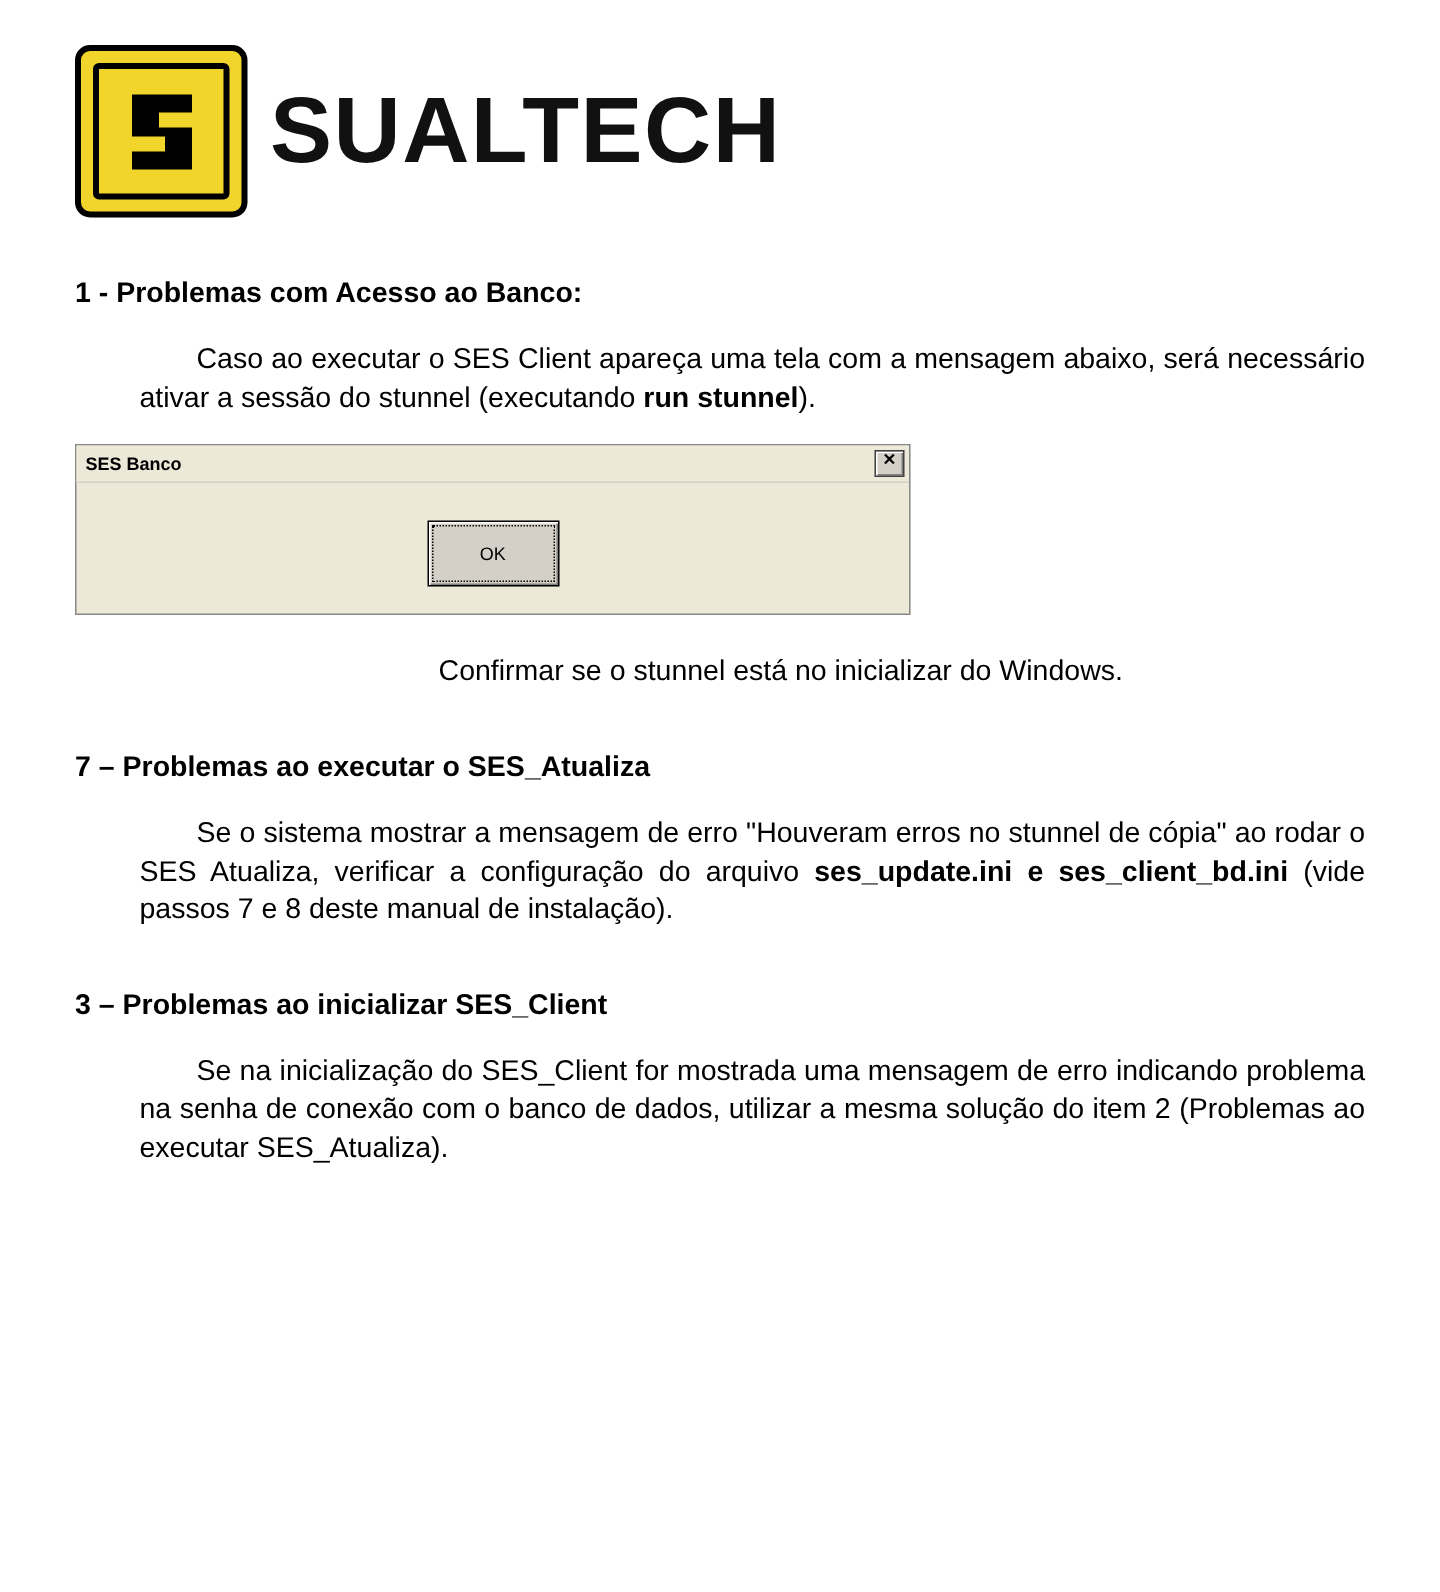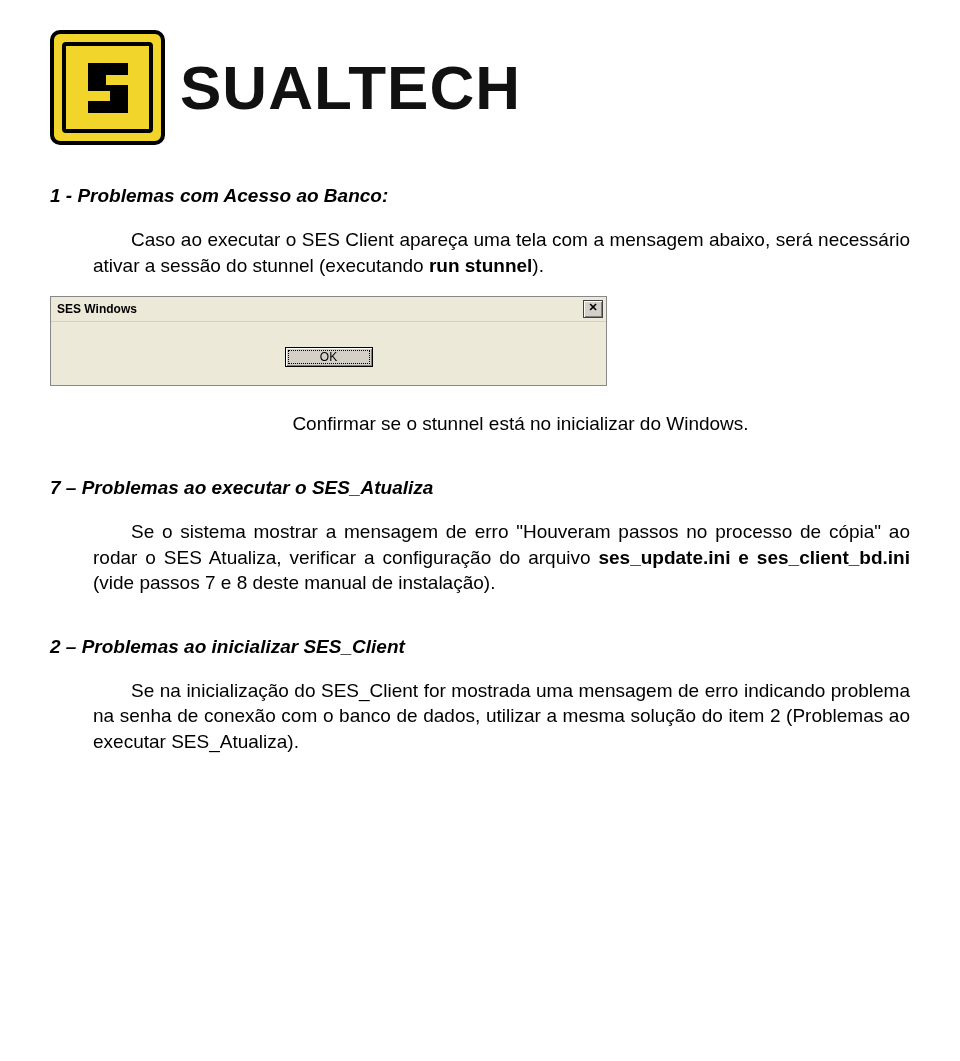--- a/index.html
+++ b/index.html
@@ -53,21 +53,20 @@
   .logo-line2, .logo-line3 {
     font-weight: 900;
     font-size: 36px;
     color: #4d4d4d;
     letter-spacing: 0.5px;
   }
   h2.section-title {
     font-size: 19px;
     font-weight: bold;
     margin: 40px 0 20px 0;
-    font-style: italic;
   }
   p {
     margin: 0 0 18px 0;
     line-height: 1.35;
     text-align: center;
   }
   .justify {
     text-align: justify;
   }
   .indent {
@@ -109,21 +108,21 @@
     padding:25px 20px 18px 20px;
     text-align:center;
   }
   .dlg-msg {
     text-align:left;
     font-size:12px;
     margin-bottom:22px;
   }
   .dlg-ok {
     width:88px;
-    padding:2px 0;
+    padding:14px 0;
     font-size:12px;
     border:1px solid #000;
     background:#d4d0c8;
     box-shadow: inset 1px 1px 0 #fff, inset -1px -1px 0 #808080;
     outline:1px dotted #000;
     outline-offset:-4px;
   }
   .lower-gap { margin-top:30px; }
 </style>
 </head>
@@ -142,31 +141,31 @@
 </div>
 
 <h2 class="section-title">1 - Problemas com Acesso ao Banco:</h2>
 
 <p class="justify indent">
   <span>Caso ao executar o SES Client apareça uma tela com a mensagem abaixo, será necessário ativar a sessão do stunnel (executando </span><b>run stunnel</b><span>).</span>
 </p>
 
 <div class="dialog-img">
   <div class="dlg-title-row">
-    <span class="dlg-title">SES Windows</span>
+    <span class="dlg-title">SES Banco</span>
     <div class="dlg-close">✕</div>
   </div>
   <div class="dlg-body">
     <button class="dlg-ok">OK</button>
   </div>
 </div>
 
 <p class="indent">Confirmar se o stunnel está no inicializar do Windows.</p>
 
 <h2 class="section-title lower-gap">7 – Problemas ao executar o SES_Atualiza</h2>
 
 <p class="justify indent">
-  <span>Se o sistema mostrar a mensagem de erro "Houveram passos no processo de cópia" ao rodar o SES Atualiza, verificar a configuração do arquivo </span><b>ses_update.ini e ses_client_bd.ini</b><span> (vide passos 7 e 8 deste manual de instalação).</span>
+  <span>Se o sistema mostrar a mensagem de erro "Houveram erros no stunnel de cópia" ao rodar o SES Atualiza, verificar a configuração do arquivo </span><b>ses_update.ini e ses_client_bd.ini</b><span> (vide passos 7 e 8 deste manual de instalação).</span>
 </p>
 
-<h2 class="section-title lower-gap">2 – Problemas ao inicializar SES_Client</h2>
+<h2 class="section-title lower-gap">3 – Problemas ao inicializar SES_Client</h2>
 
 <p class="justify indent">Se na inicialização do SES_Client for mostrada uma mensagem de erro indicando problema na senha de conexão com o banco de dados, utilizar a mesma solução do item 2 (Problemas ao executar SES_Atualiza).</p>
 
 </body></html>

